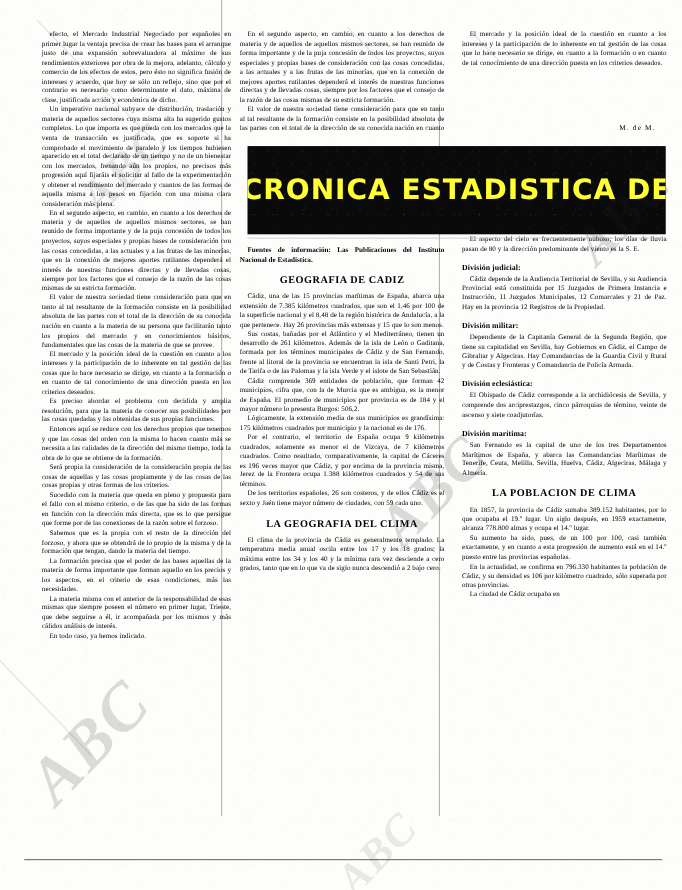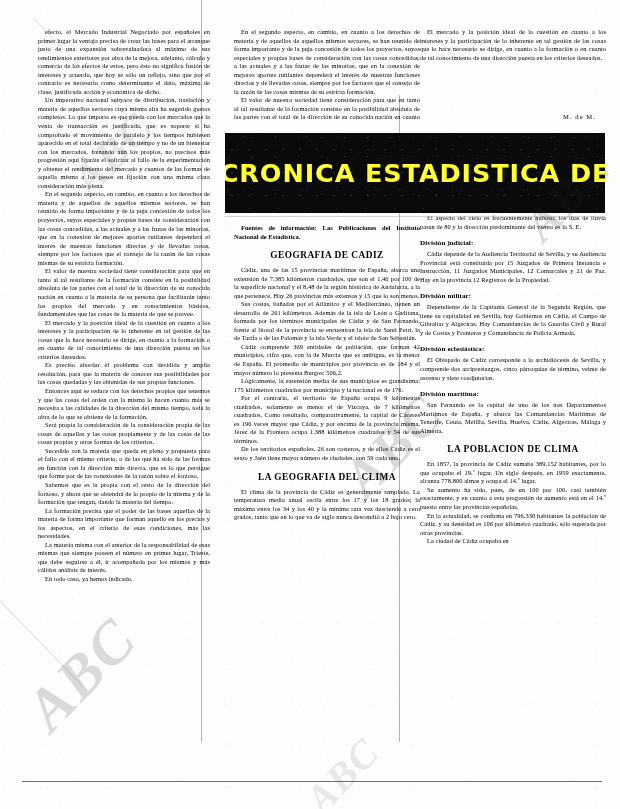--- a/index.html
+++ b/index.html
@@ -50,21 +50,21 @@
     width: 596px;
     height: 742px;
   }
 
   .col {
     position: absolute;
     top: 0;
     box-sizing: border-box;
   }
   #col-left   { left: 24px;  width: 172px; }
-  #col-mid    { left: 220px; width: 186px; }
+  #col-mid    { left: 204px; width: 186px; }
   #col-right  { left: 406px; width: 186px; }
 
   .col-rule {
     position: absolute;
     top: 96px;
     width: 1px;
     background: #9a9a94;
     opacity: .75;
   }
   #rule-1 { left: 201px; top: 0;   height: 742px; }

